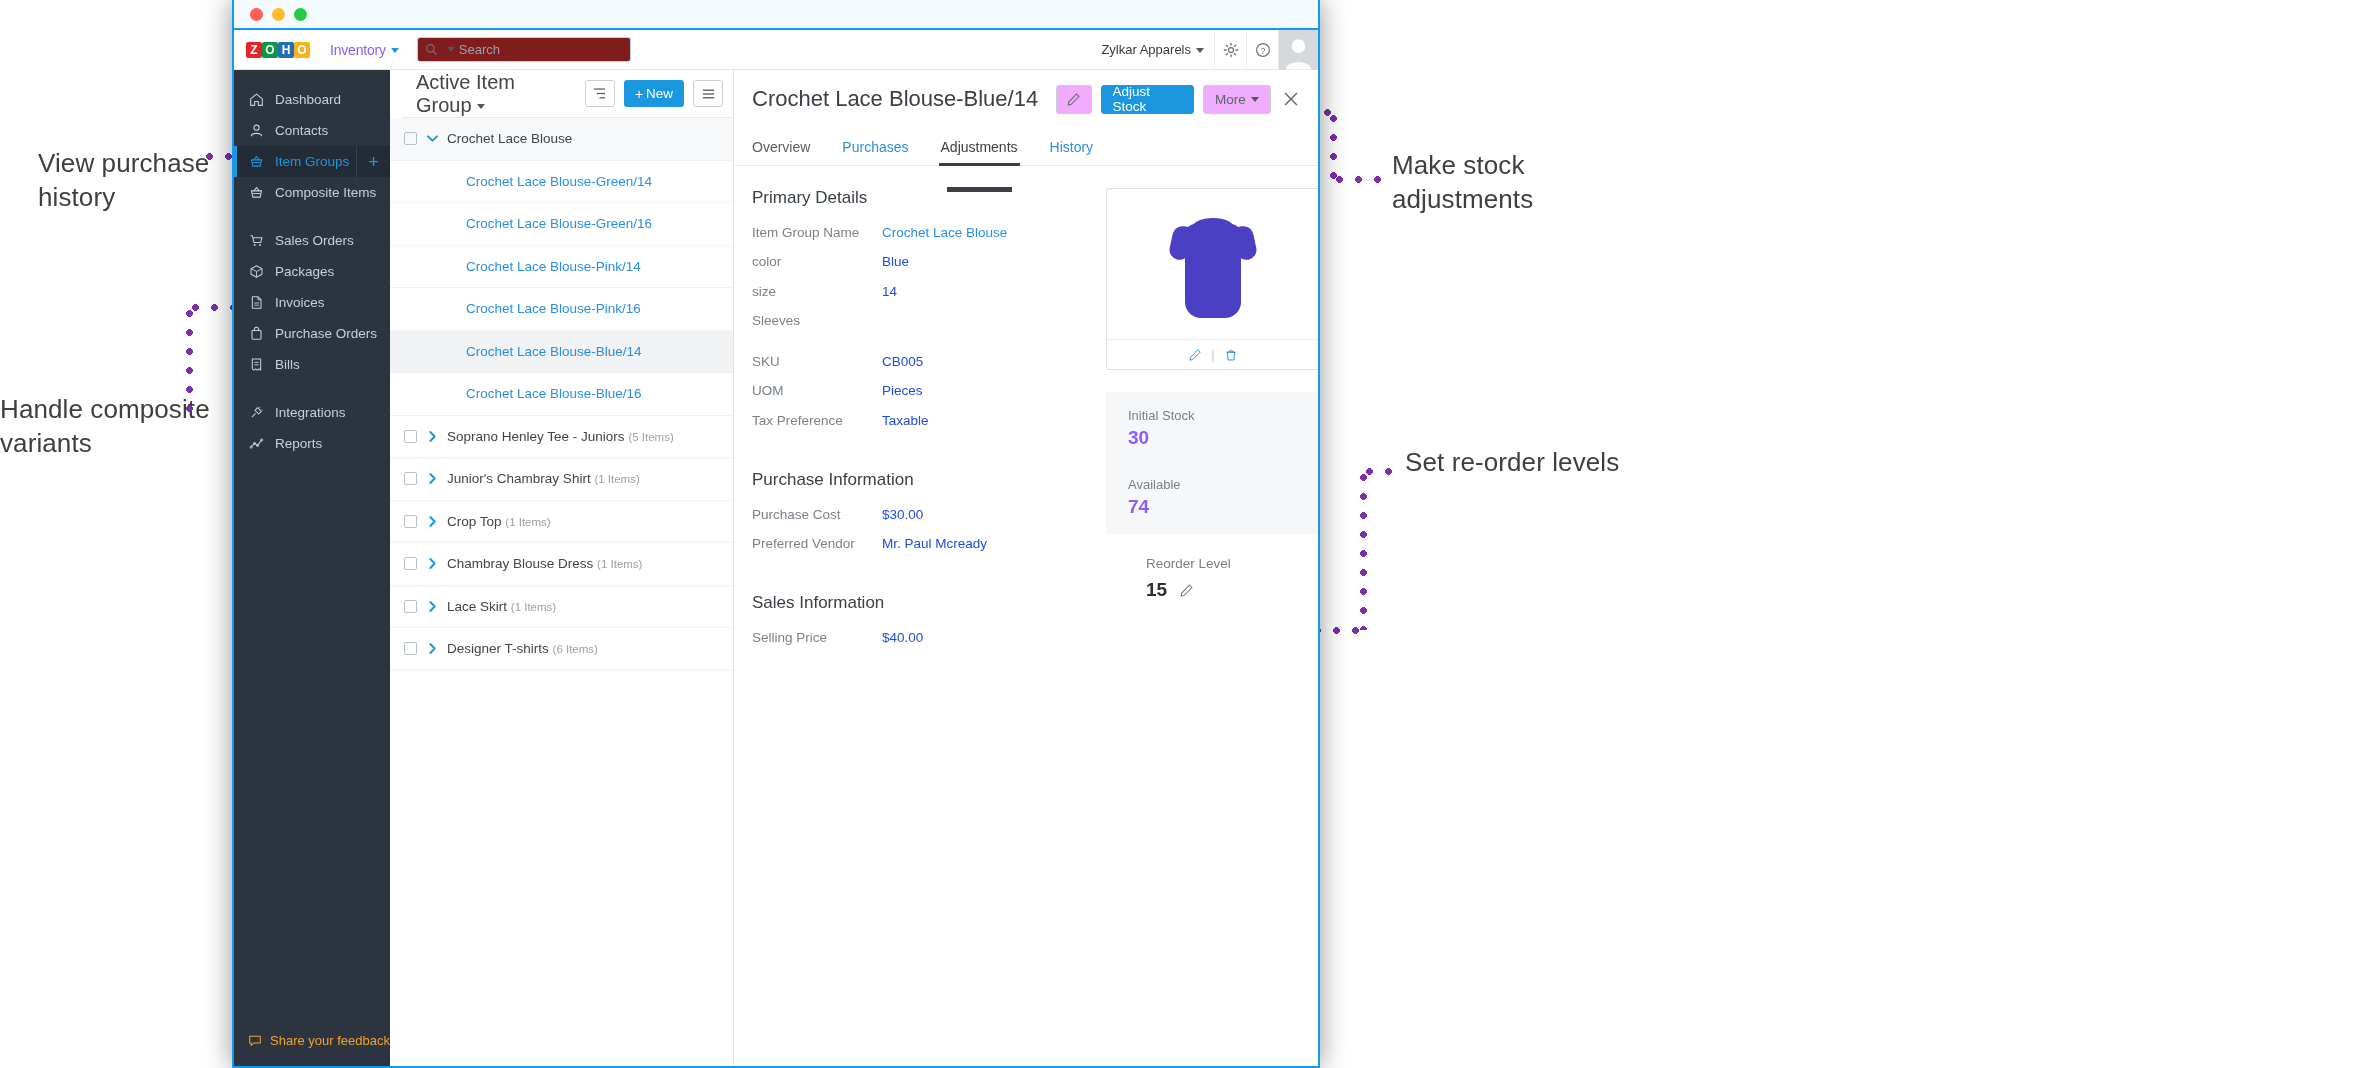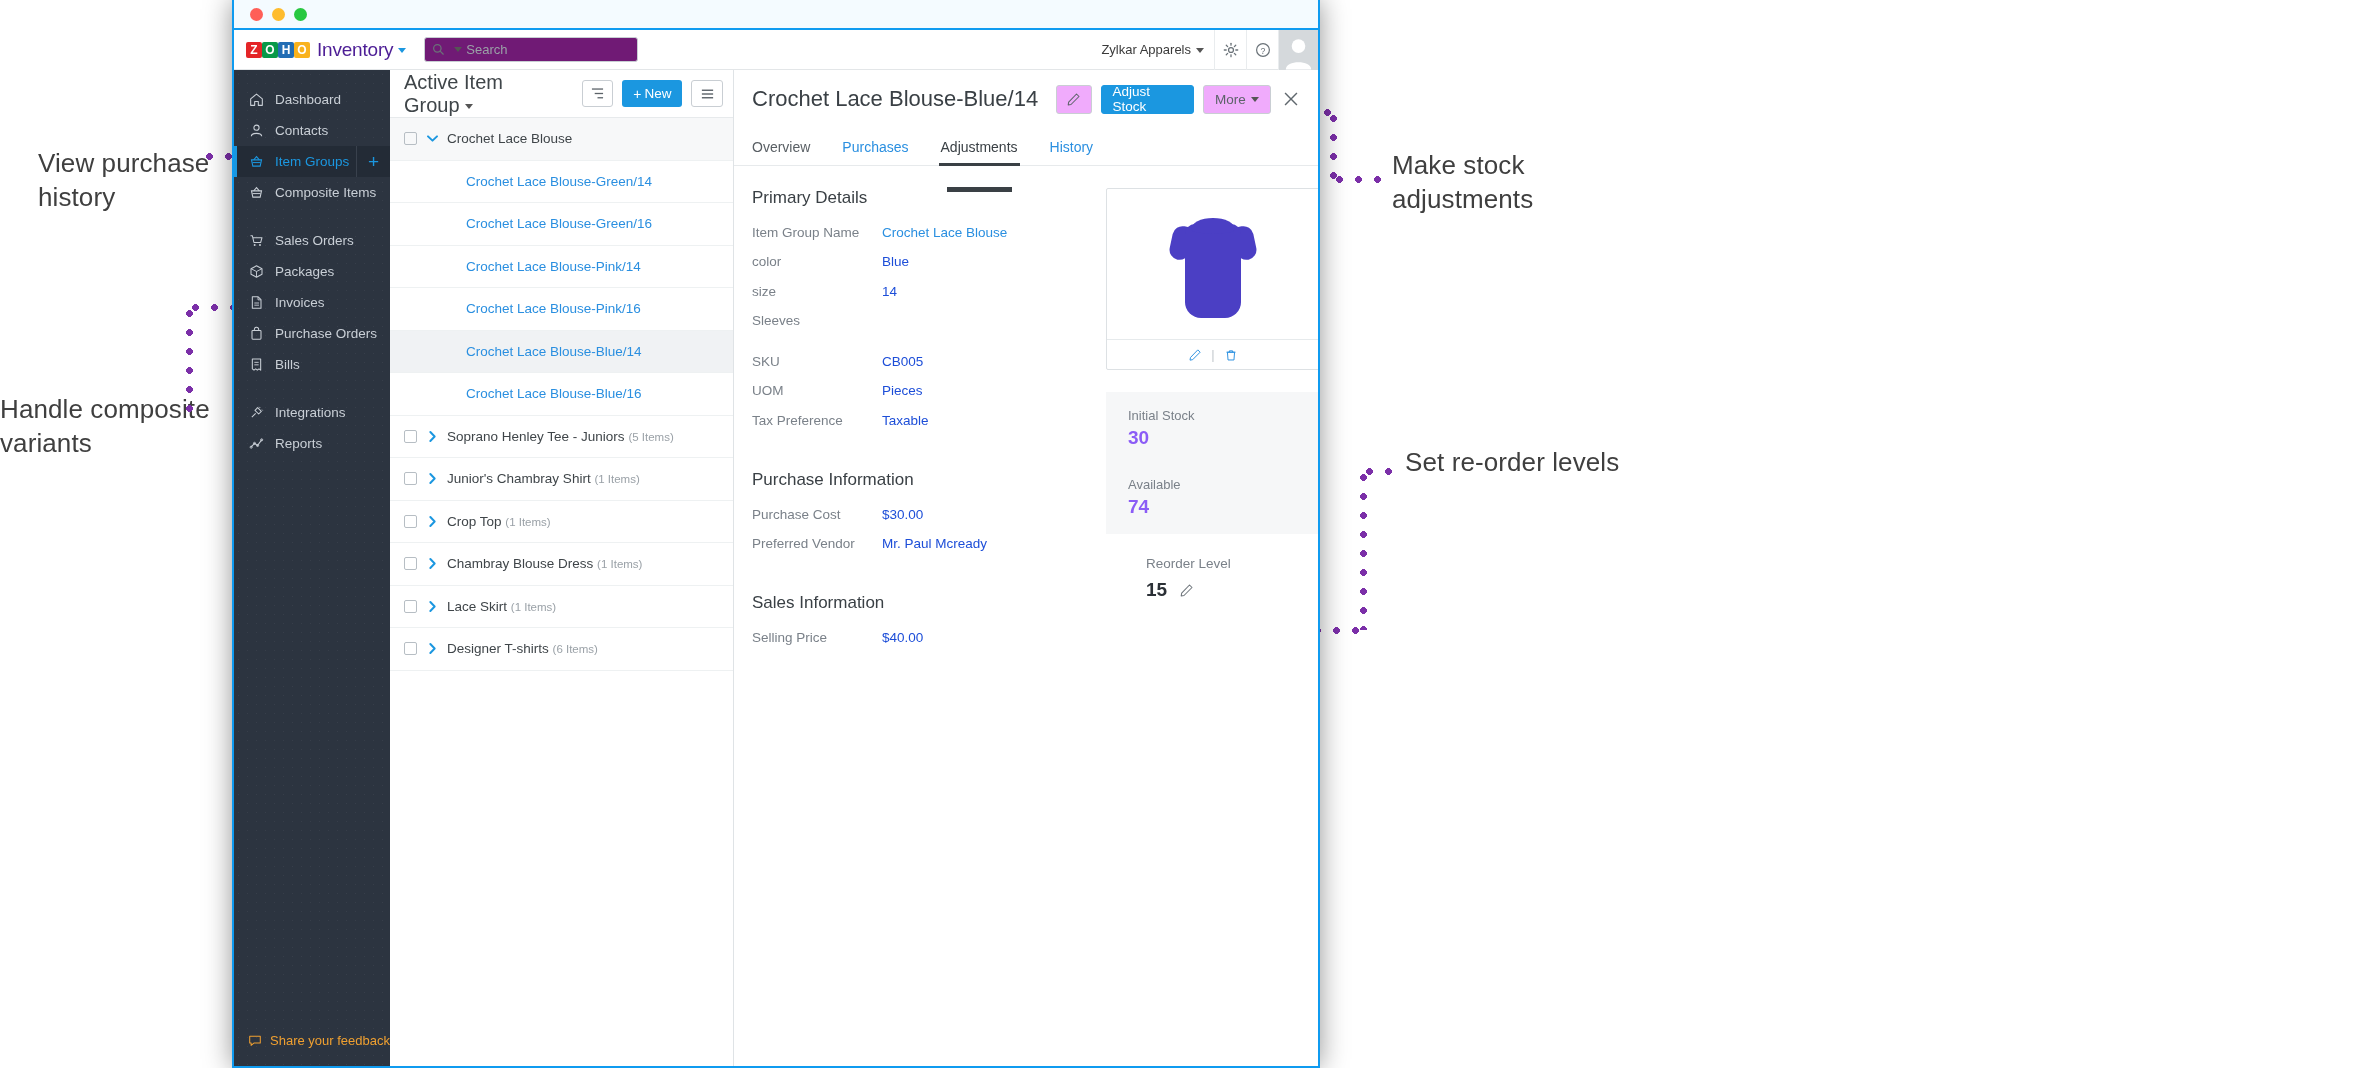--- a/index.html
+++ b/index.html
@@ -88,32 +88,32 @@
     padding: 0 0 0 12px;
   }
   .zoho-logo { display: flex; align-items: center; gap: 0px; }
   .zl { width: 16px; height: 16px; display:flex; align-items:center; justify-content:center;
         color:#fff; font-weight:bold; font-size:12px; font-family:"Liberation Sans",sans-serif;
         border-radius:2px; }
   .zl-r { background:#e42527; }
   .zl-g { background:#089949; }
   .zl-b { background:#226db4; }
   .zl-y { background:#f9b21d; }
-  .app-name { font-size: 19px; color: #4c1d95; margin-left: 7px; letter-spacing:-.2px; }
+  .app-name { font-size: 14px; color: #8b5cf6; margin-left: 20px; letter-spacing:-.2px; }
   .caret { display:inline-block; width:0;height:0;border-left:4px solid transparent;
            border-right:4px solid transparent; border-top:5px solid #1b97e0; margin-left:5px;
            vertical-align: middle; }
   .caret-dark { border-top-color:#555; }
 
   .searchbox {
     margin-left: 18px;
     width: 214px; height: 25px;
     border: 1px solid #c8ced3; border-radius: 3px;
     display:flex; align-items:center; padding: 0 7px; gap:4px;
-    background:#701a75;
+    background:#7f1d1d;
   }
   .search-ph { font-size: 13px; color: #9aa1a7; }
   .appbar-right { margin-left:auto; display:flex; align-items:center; gap: 0; padding-right:0; height:100%; }
   .org-name { font-size: 13px; color:#3a3a3a; padding: 0 10px; }
   .ab-icon { width:32px; height:40px; display:flex;align-items:center;justify-content:center;
              border-left:1px solid #e9ecee; color:#6a7278; }
   .avatar-box { width: 40px; height: 40px; background:#d5d9dc; border-left:1px solid #e9ecee;
                 display:flex;align-items:flex-end;justify-content:center; overflow:hidden;}
 
   
@@ -146,21 +146,21 @@
   .feedback {
     margin-top:auto; padding: 0 0 20px 14px;
     display:flex; align-items:center; gap:8px;
     color:#f0a030; font-size:13px;
   }
 
   
   .listpanel { width: 344px; background:#fff; border-right:1px solid #dfe3e6; flex-shrink:0;
                display:flex; flex-direction:column; }
   .list-toolbar { height:48px; display:flex; align-items:center; padding: 0 10px 0 14px; gap:9px;
-                  border-bottom:1px solid #e7eaec; }
+                  border-bottom:1px solid #e7eaec;margin-left:12px; }
   .list-title { font-size: 20px; color:#3f4549; }
   .tb-btn { width:34px;height:27px;border:1px solid #c9ced3;border-radius:3px;background:#fff;
             display:flex;align-items:center;justify-content:center;color:#5c6369; }
   .tb-new { background:#1b97e0; color:#fff; border:none; border-radius:3px; height:27px;
             padding: 0 11px; display:flex;align-items:center;gap:3px; font-size:13.5px; }
   .tb-spacer { margin-left:auto; }
 
   .list-rows { flex:1; overflow:hidden; }
   .lrow {
     height: 42.5px; display:flex; align-items:center;

